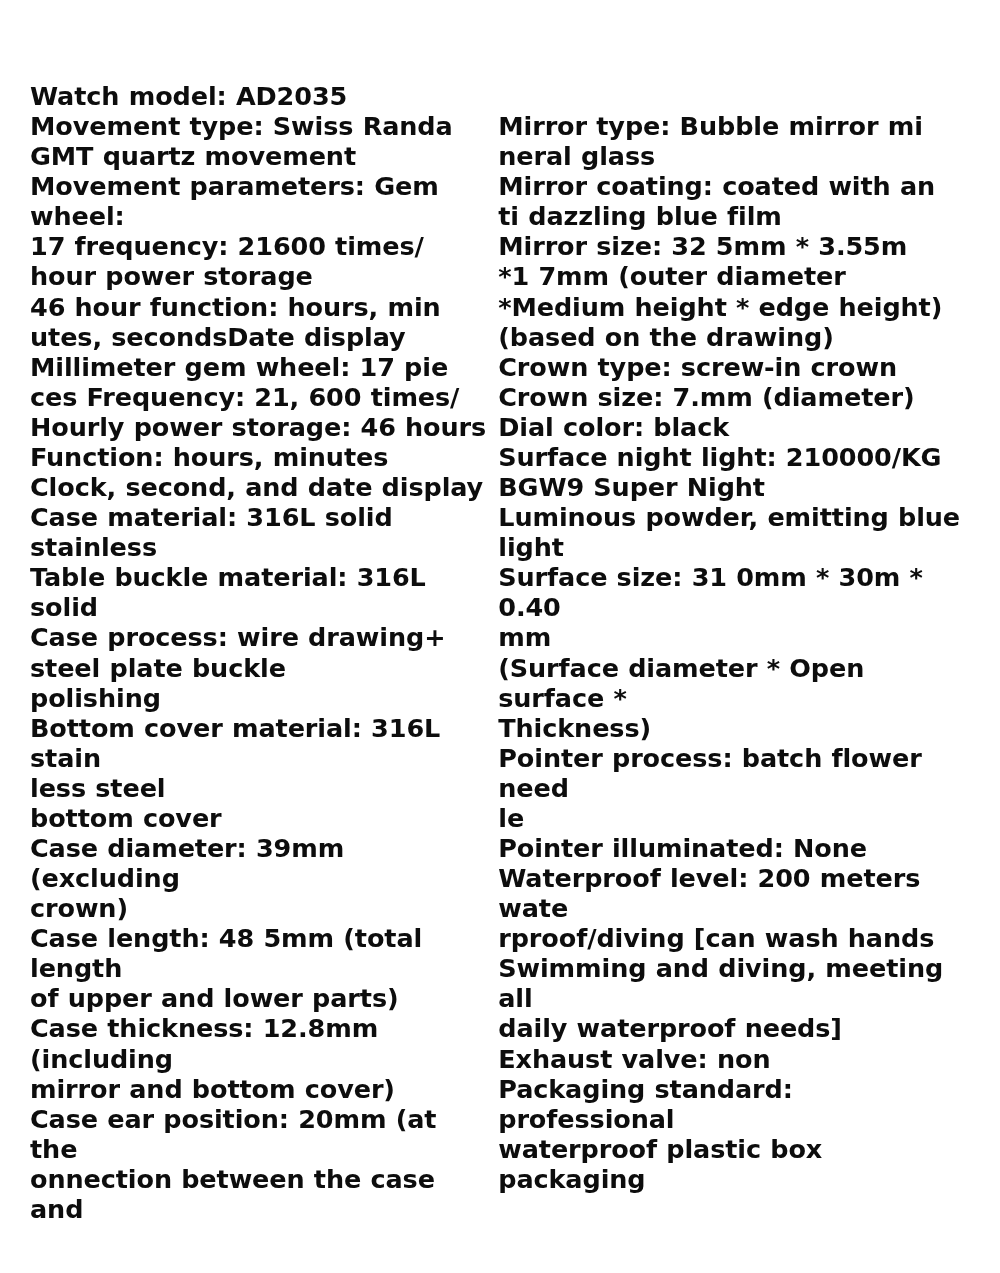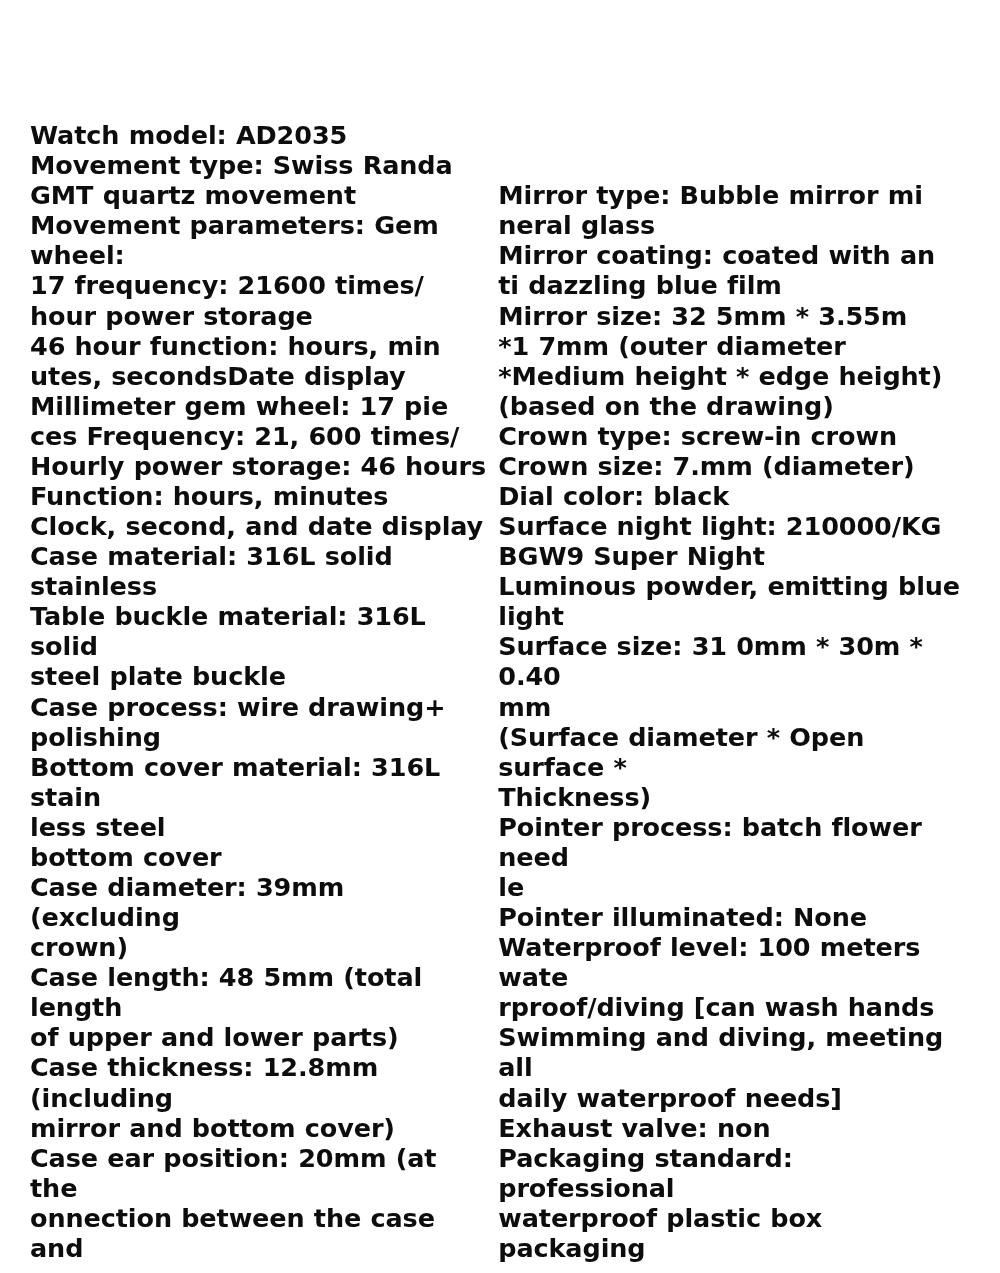--- a/index.html
+++ b/index.html
@@ -14,21 +14,21 @@
     color: #0d0d0d;
     overflow: hidden;
   }
   .spec-sheet {
     width: 1000px;
     height: 1273px;
     box-sizing: border-box;
     padding: 42px 30px 10px 30px;
     display: flex;
     flex-direction: row;
-    align-items: flex-end;
+    align-items: center;
     justify-content: flex-start;
   }
   .spec-column {
     box-sizing: border-box;
   }
   .col-left {
     width: 478px;
     padding-right: 8px;
   }
   .col-right {
@@ -59,22 +59,22 @@
     <div class="spec-line">hour power storage</div>
     <div class="spec-line">46 hour function: hours, min</div>
     <div class="spec-line">utes, secondsDate display</div>
     <div class="spec-line">Millimeter gem wheel: 17 pie</div>
     <div class="spec-line">ces Frequency: 21, 600 times/</div>
     <div class="spec-line">Hourly power storage: 46 hours</div>
     <div class="spec-line">Function: hours, minutes</div>
     <div class="spec-line">Clock, second, and date display</div>
     <div class="spec-line">Case material: 316L solid stainless</div>
     <div class="spec-line">Table buckle material: 316L solid</div>
+    <div class="spec-line">Case process: wire drawing+</div>
     <div class="spec-line">steel plate buckle</div>
-    <div class="spec-line">Case process: wire drawing+</div>
     <div class="spec-line">polishing</div>
     <div class="spec-line">Bottom cover material: 316L stain</div>
     <div class="spec-line">less steel</div>
     <div class="spec-line">bottom cover</div>
     <div class="spec-line">Case diameter: 39mm (excluding</div>
     <div class="spec-line">crown)</div>
     <div class="spec-line">Case length: 48 5mm (total length</div>
     <div class="spec-line">of upper and lower parts)</div>
     <div class="spec-line">Case thickness: 12.8mm (including</div>
     <div class="spec-line">mirror and bottom cover)</div>
@@ -99,21 +99,21 @@
     <div class="spec-line">BGW9 Super Night</div>
     <div class="spec-line">Luminous powder, emitting blue</div>
     <div class="spec-line">light</div>
     <div class="spec-line">Surface size: 31 0mm * 30m * 0.40</div>
     <div class="spec-line">mm</div>
     <div class="spec-line">(Surface diameter * Open surface *</div>
     <div class="spec-line">Thickness)</div>
     <div class="spec-line">Pointer process: batch flower need</div>
     <div class="spec-line">le</div>
     <div class="spec-line">Pointer illuminated: None</div>
-    <div class="spec-line">Waterproof level: 100 meters wate</div>
+    <div class="spec-line">Waterproof level: 200 meters wate</div>
     <div class="spec-line">rproof/diving [can wash hands</div>
     <div class="spec-line">Swimming and diving, meeting all</div>
     <div class="spec-line">daily waterproof needs]</div>
     <div class="spec-line">Exhaust valve: non</div>
     <div class="spec-line">Packaging standard: professional</div>
     <div class="spec-line">waterproof plastic box packaging</div>
   </div>
 
 </div>
 

